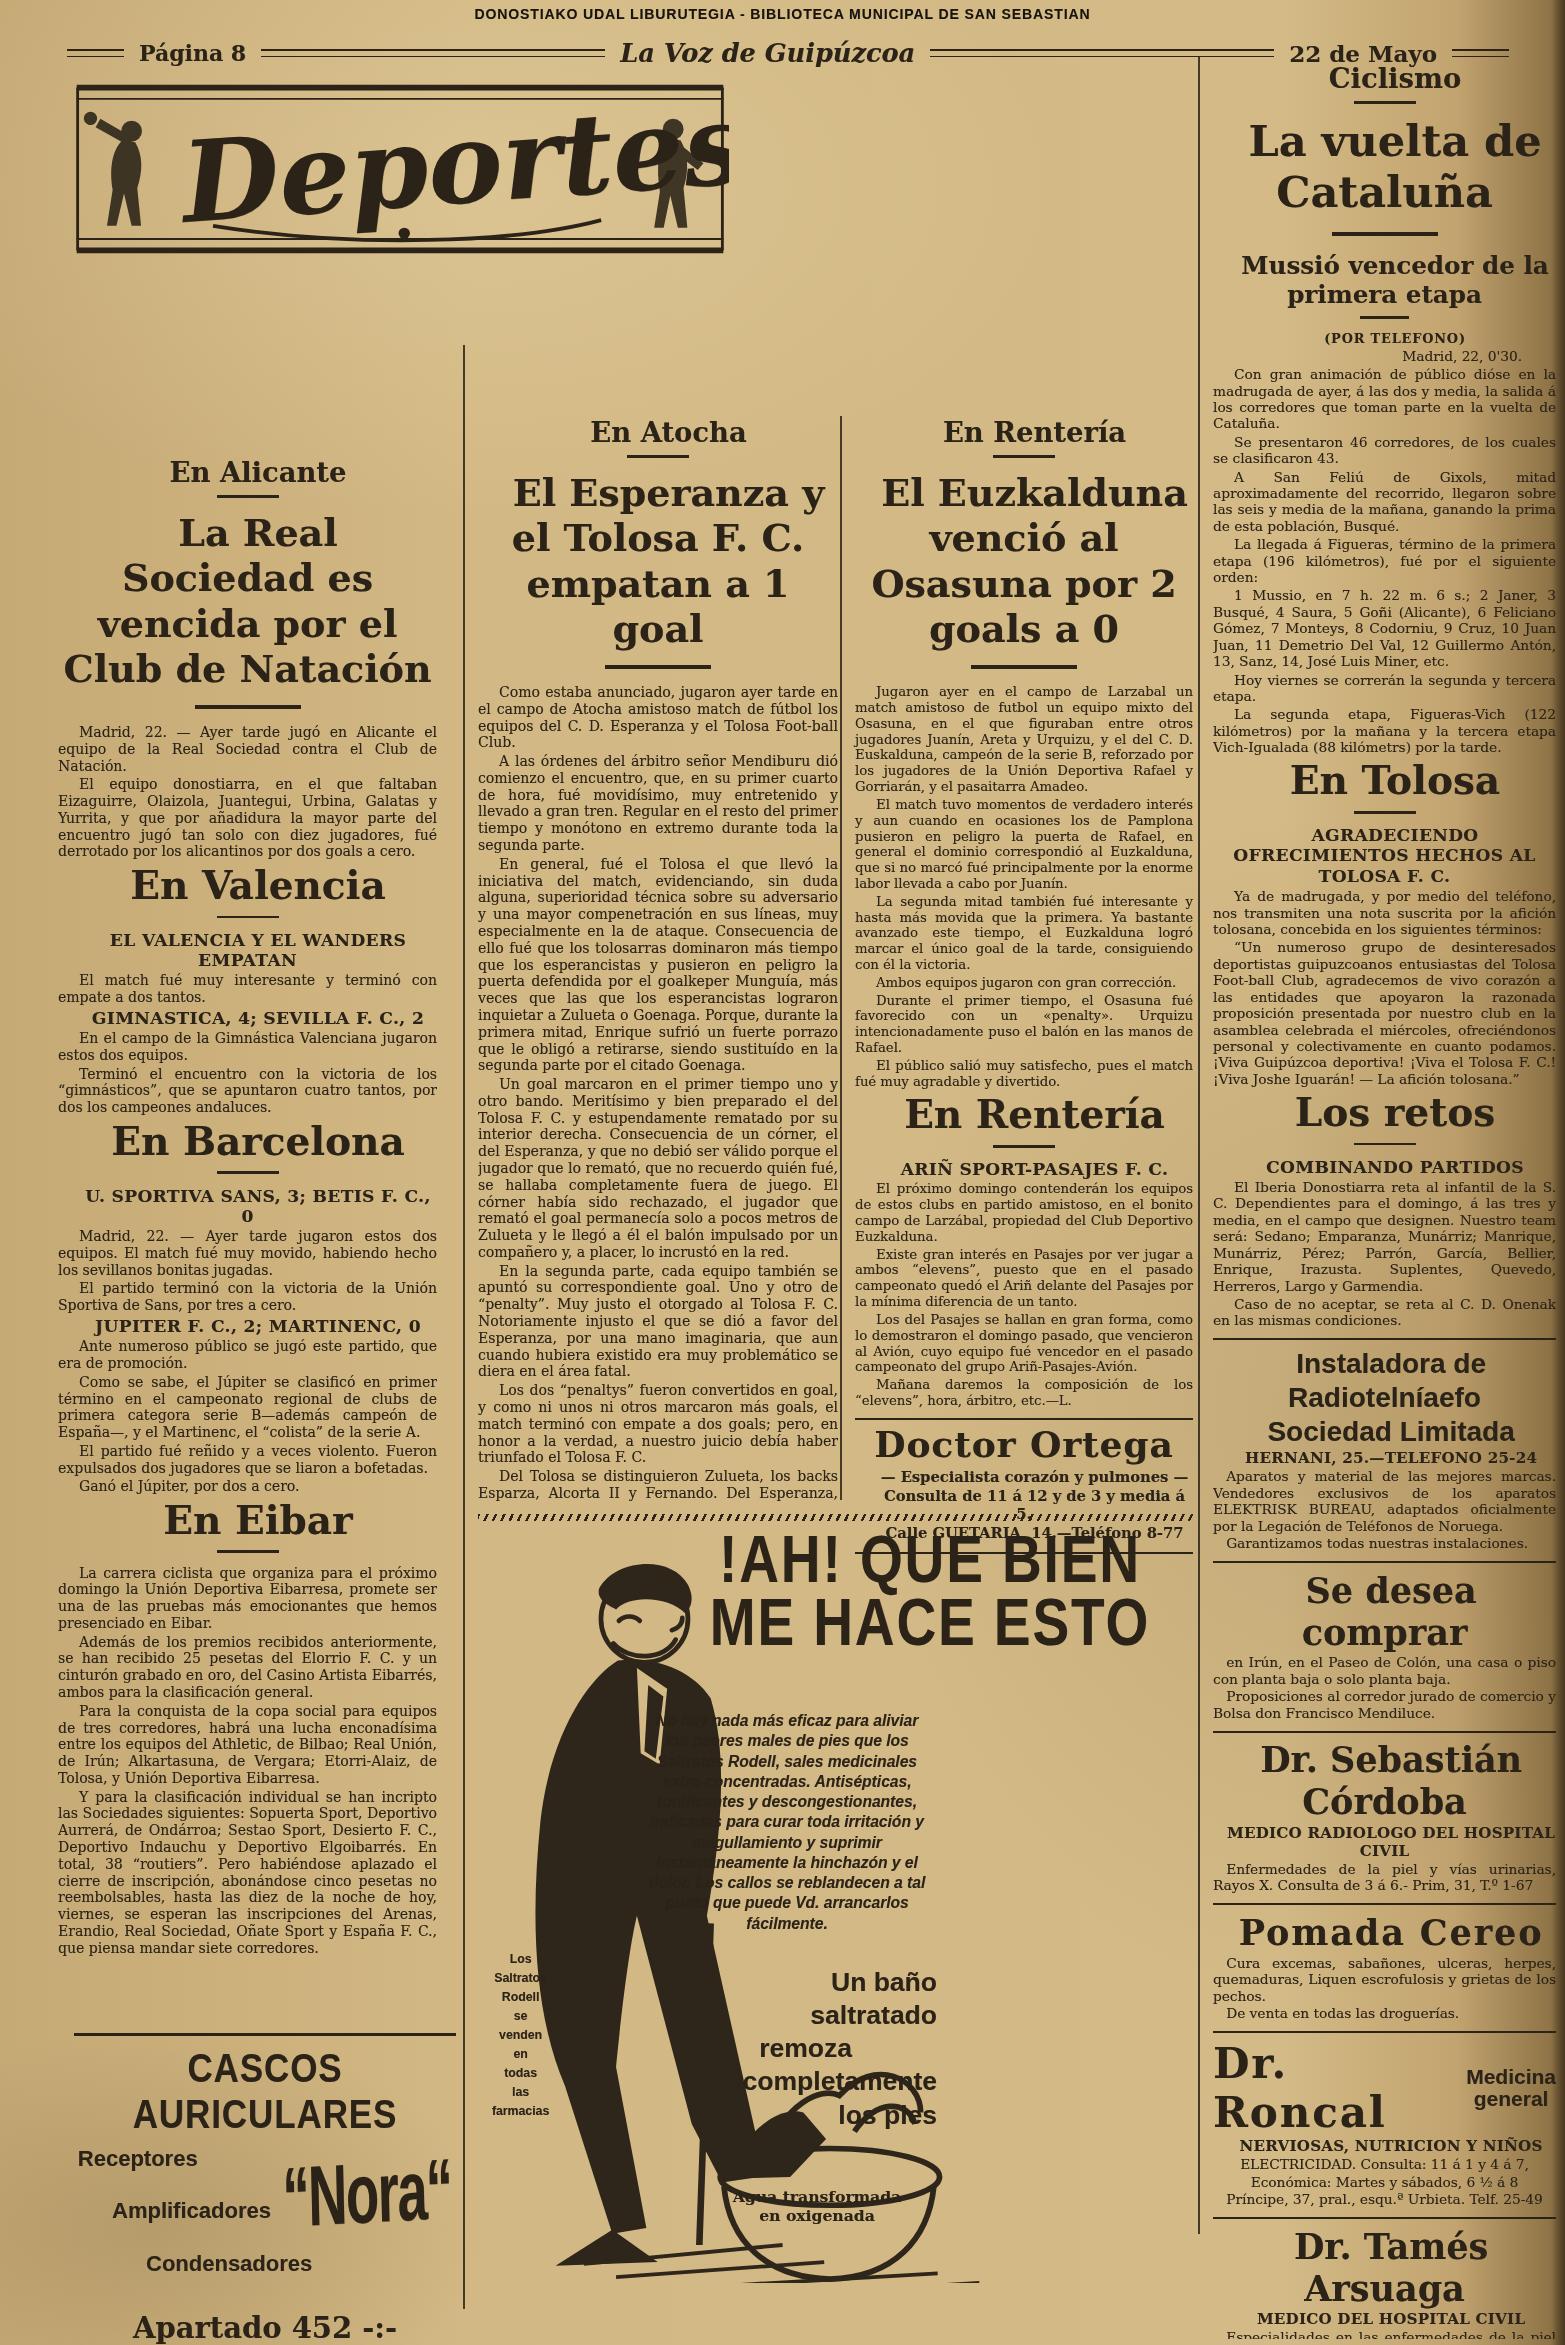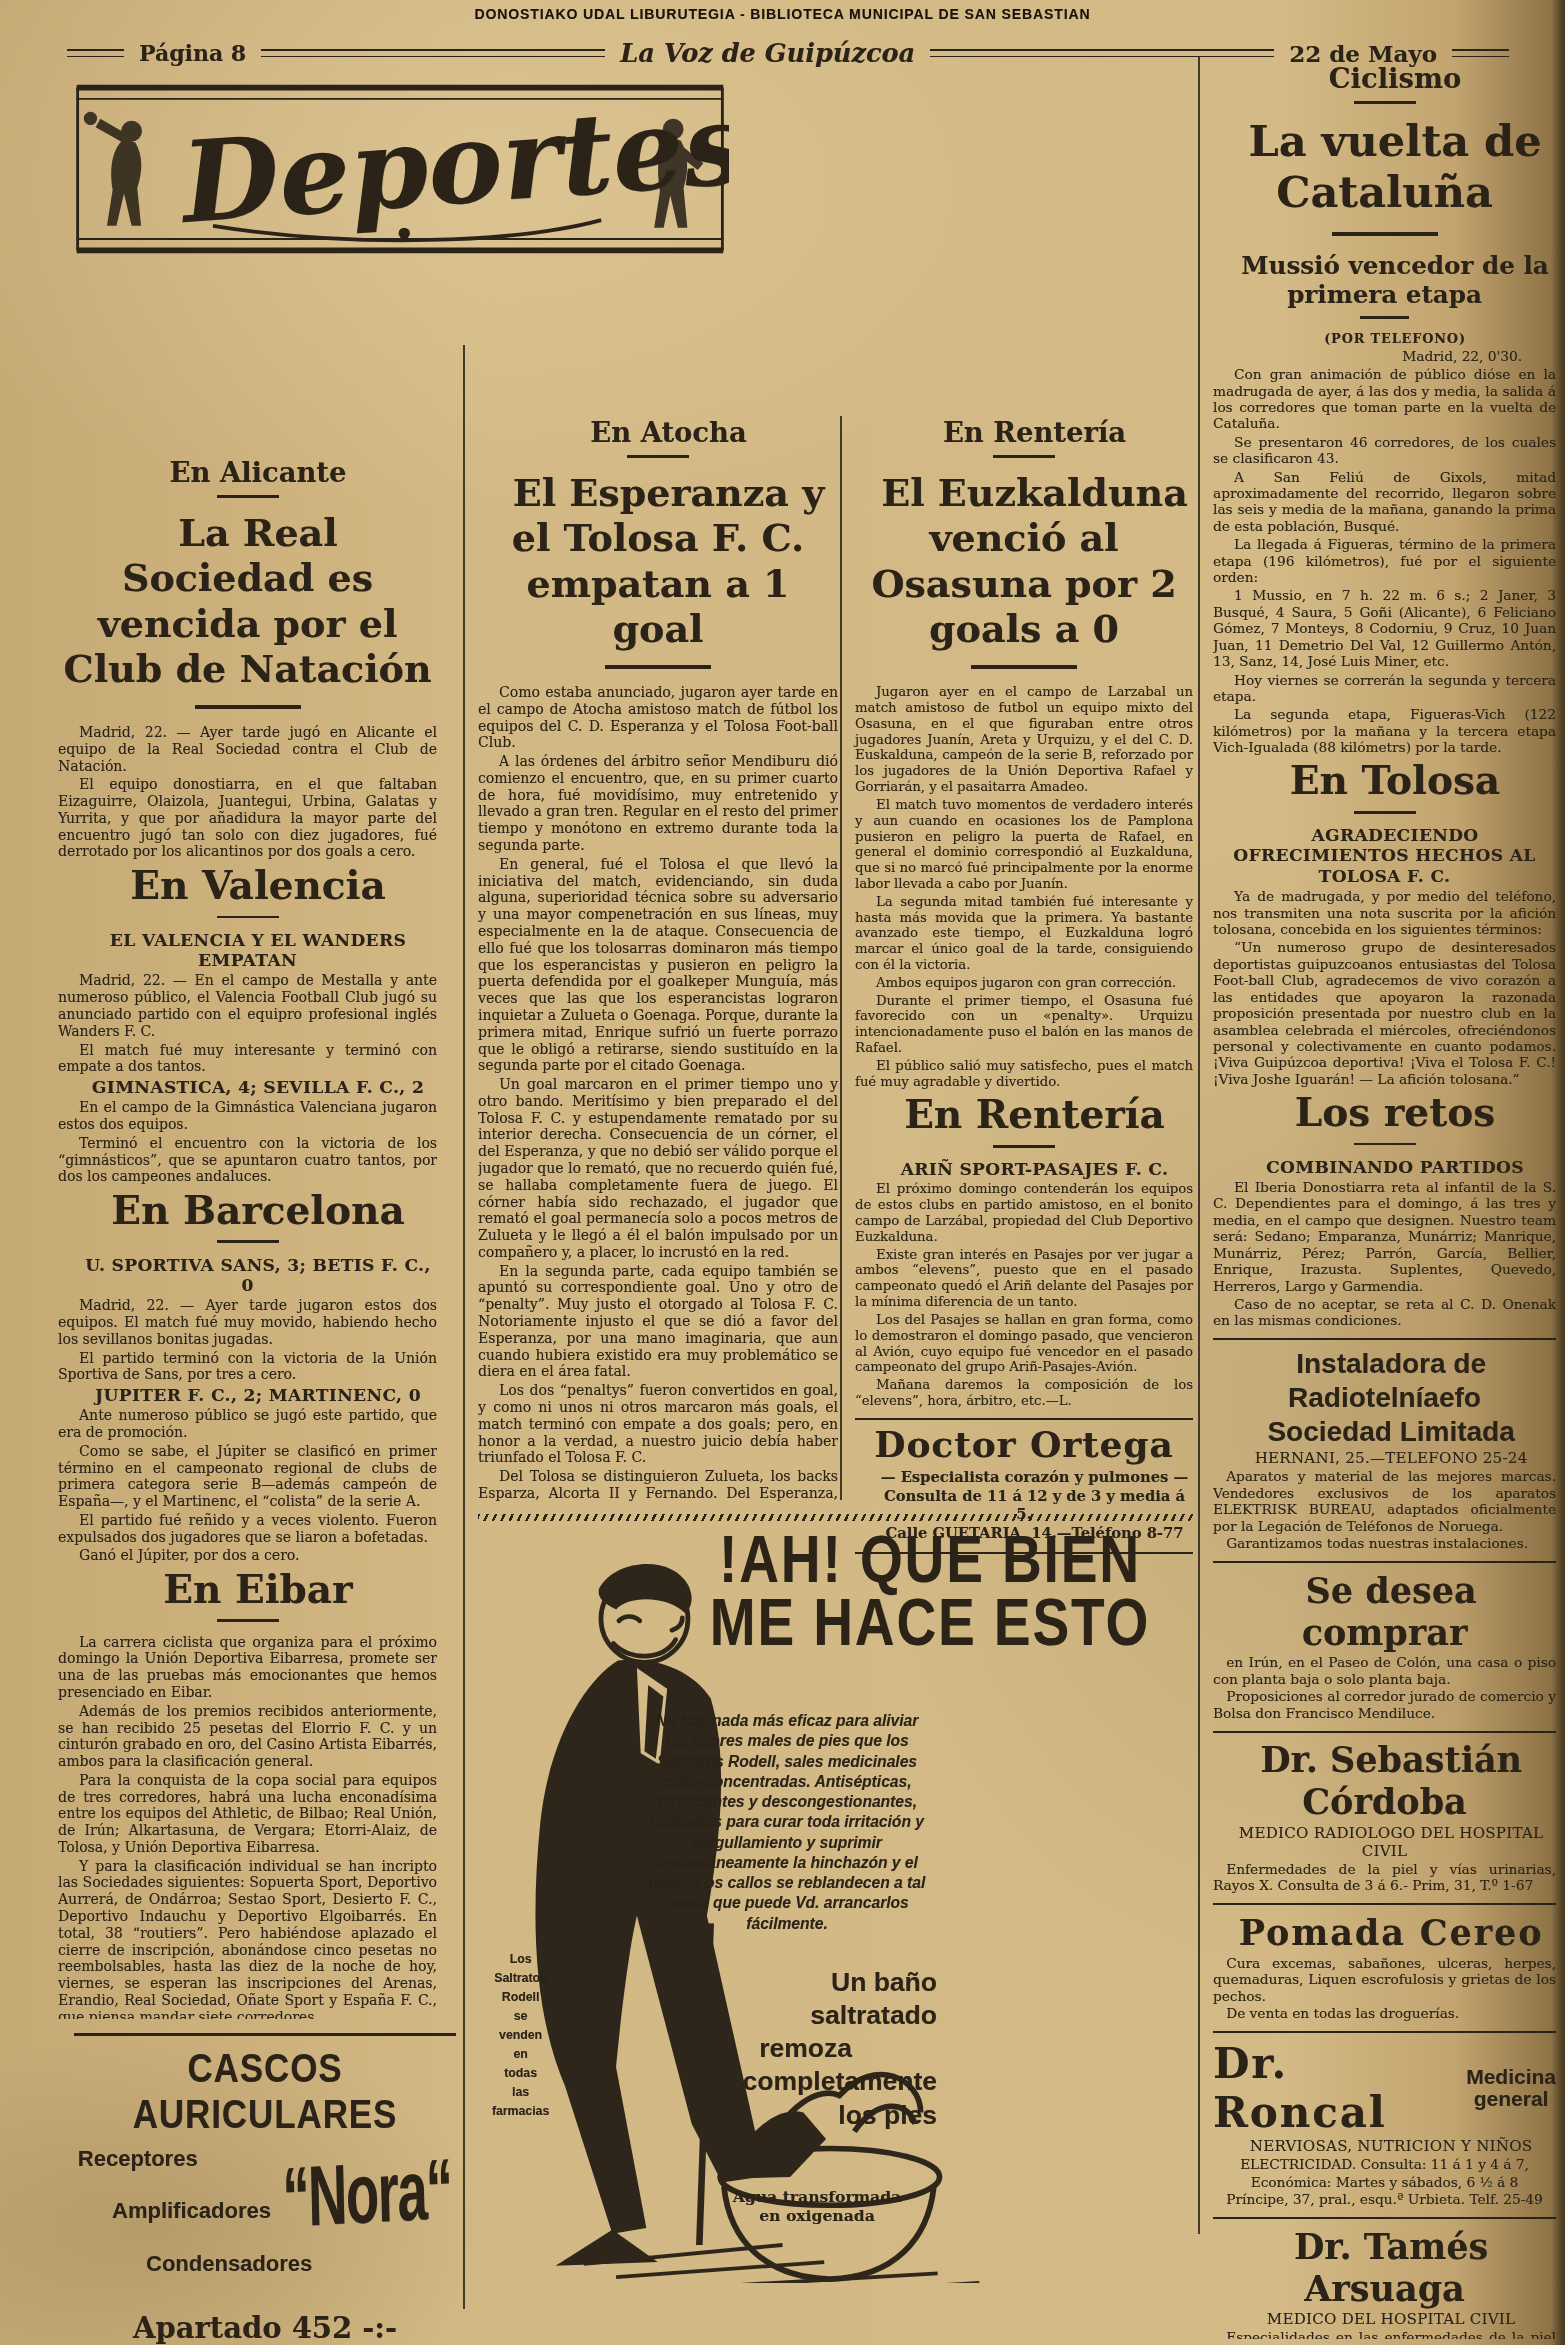--- a/index.html
+++ b/index.html
@@ -85,21 +85,21 @@
   .rodell-side{position:absolute; left:7.6px; top:424px; width:70px; text-align:center;
     font-family:"Liberation Sans", sans-serif; font-size:12.3px; font-weight:bold; line-height:1.55;}
   .rodell-basin{position:absolute; left:254px; top:662px; width:170px; text-align:center;
     font-size:15.6px; font-weight:bold; line-height:1.2;}
 
   
   .ad{border-top:2.8px solid #2b2318; margin-top:9.5px; padding-top:5.7px;}
   .ad p{text-indent:13.2px; margin:0.9px 0;}
   .ad-title-lg{font-size:35px; font-weight:bold; text-align:center; text-indent:0; line-height:1.02; margin:1.9px 0 3.8px;}
   .ad-title-sans{font-family:"Liberation Sans", sans-serif;}
-  .ad-sub{font-size:15px; font-weight:normal; text-align:center; text-indent:0; margin:1.9px 0 3.8px; letter-spacing:0.3px;}
+  .ad-sub{font-size:15px; font-weight:bold; text-align:center; text-indent:0; margin:1.9px 0 3.8px; letter-spacing:0.3px;}
   .roncal-row{display:flex; align-items:center; justify-content:center; gap:11.4px;}
   .roncal-name{font-size:42px; font-weight:bold; letter-spacing:1.9px;}
   .roncal-side{font-family:"Liberation Sans", sans-serif; font-size:21px; font-weight:bold; line-height:1.05; text-align:center;}
 </style>
 </head>
 <body>
 
 <div class="page ink">
 
   <div class="banner">DONOSTIAKO UDAL LIBURUTEGIA - BIBLIOTECA MUNICIPAL DE SAN SEBASTIAN</div>
@@ -151,21 +151,20 @@
     <p class="kicker">En Alicante</p>
     <div class="kbar"></div>
     <p class="headline">La Real Sociedad es vencida por el Club de Natación</p>
     <div class="hlbar"></div>
     <p>Madrid, 22. — Ayer tarde jugó en Alicante el equipo de la Real Sociedad contra el Club de Natación.</p>
     <p>El equipo donostiarra, en el que faltaban Eizaguirre, Olaizola, Juantegui, Urbina, Galatas y Yurrita, y que por añadidura la mayor parte del encuentro jugó tan solo con diez jugadores, fué derrotado por los alicantinos por dos goals a cero.</p>
 
     <p class="sechead">En Valencia</p>
     <div class="kbar"></div>
     <p class="subhead">EL VALENCIA Y EL WANDERS EMPATAN</p>
-    <p>Madrid, 22. — En el campo de Mestalla y ante numeroso público, el Valencia Football Club jugó su anunciado partido con el equipro profesional inglés Wanders F. C.</p>
     <p>El match fué muy interesante y terminó con empate a dos tantos.</p>
     <p class="subhead">GIMNASTICA, 4; SEVILLA F. C., 2</p>
     <p>En el campo de la Gimnástica Valenciana jugaron estos dos equipos.</p>
     <p>Terminó el encuentro con la victoria de los “gimnásticos”, que se apuntaron cuatro tantos, por dos los campeones andaluces.</p>
 
     <p class="sechead">En Barcelona</p>
     <div class="kbar"></div>
     <p class="subhead">U. SPORTIVA SANS, 3; BETIS F. C., 0</p>
     <p>Madrid, 22. — Ayer tarde jugaron estos dos equipos. El match fué muy movido, habiendo hecho los sevillanos bonitas jugadas.</p>
     <p>El partido terminó con la victoria de la Unión Sportiva de Sans, por tres a cero.</p>

